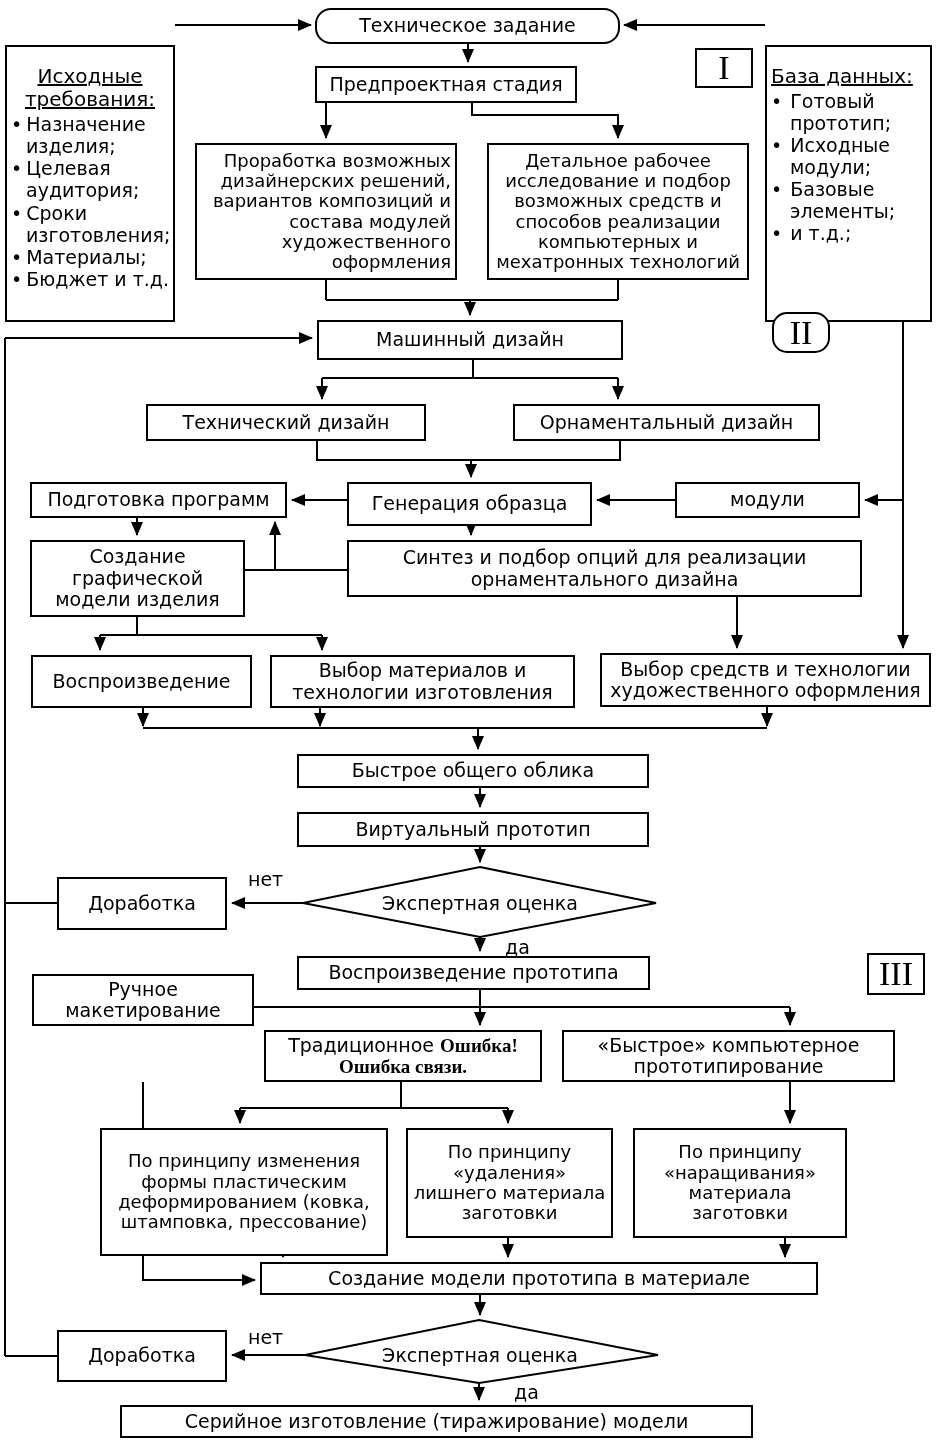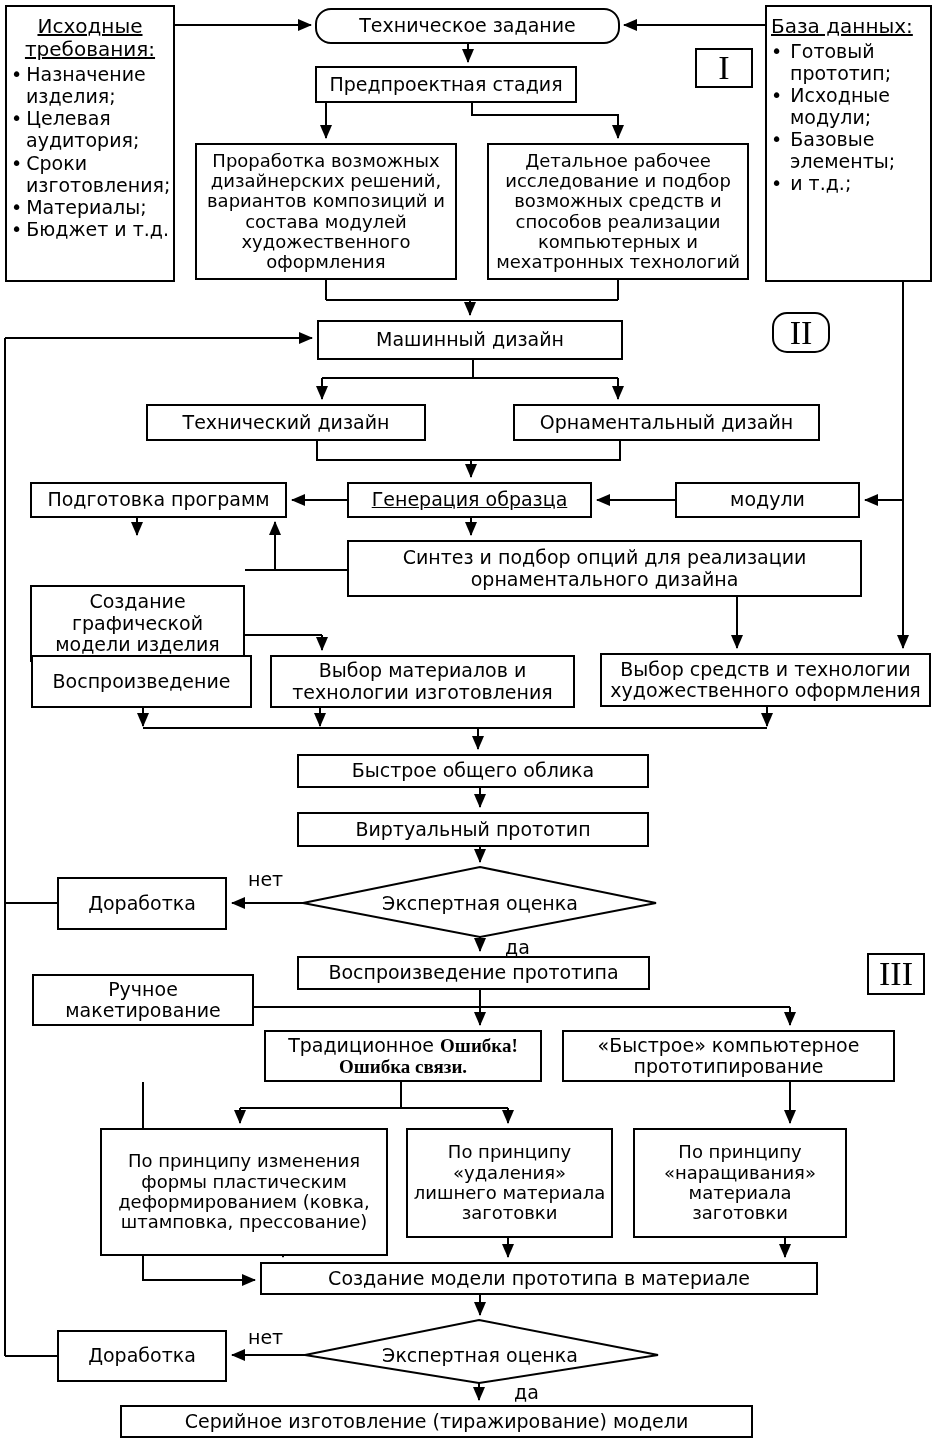--- a/index.html
+++ b/index.html
@@ -6,21 +6,21 @@
   .canvas{position:relative;width:938px;height:1443px;background:#fff;
           font-family:"DejaVu Sans","Liberation Sans",sans-serif;color:#000;overflow:hidden;}
   svg.wires{position:absolute;left:0;top:0;z-index:0;}
   svg.wires path{stroke:#000;stroke-width:2;fill:none;}
   svg.wires polygon.dia{stroke:#000;stroke-width:2;fill:#fff;}
   .node{position:absolute;box-sizing:border-box;border:2px solid #000;background:#fff;
         display:flex;align-items:center;justify-content:center;text-align:center;
         font-size:19px;line-height:1.13;padding:1px 4px;z-index:1;}
   .sm{font-size:18px;}
   .panel{position:absolute;box-sizing:border-box;border:2px solid #000;background:#fff;
-         font-size:19px;line-height:1.16;padding:8px 4px;z-index:1;}
+         font-size:19px;line-height:1.16;padding:18px 4px;z-index:1;margin-top:40px;}
   .panel .ptitle{text-align:center;text-decoration:underline;font-size:20px;}
   .panel ul{margin:2px 0 0 0;padding:0;}
   .panel li{list-style:none;padding-left:15px;text-indent:-15px;margin:0;}
   .panel li::before{content:"\2022";padding-right:4px;}
   .panel.db li{padding-left:19px;text-indent:-19px;}
   .panel.db li::before{padding-right:8px;}
   .roman{position:absolute;box-sizing:border-box;border:2px solid #000;background:#fff;
          display:flex;align-items:center;justify-content:center;
          font-family:"Liberation Serif","DejaVu Serif",serif;font-size:34px;z-index:1;}
   .dlabel{position:absolute;z-index:1;display:flex;align-items:center;justify-content:center;
@@ -143,30 +143,30 @@
       <li>и т.д.;</li>
     </ul>
   </div>
 
   <div class="roman" style="left:695px;top:48px;width:58px;height:40px;">I</div>
   <div class="roman" style="left:772px;top:312px;width:58px;height:41px;border-radius:15px;">II</div>
   <div class="roman" style="left:867px;top:953px;width:58px;height:42px;">III</div>
 
   <div class="node" style="left:315px;top:8px;width:305px;height:36px;border-radius:16px;">Техническое задание</div>
   <div class="node" style="left:315px;top:66px;width:262px;height:37px;">Предпроектная стадия</div>
-  <div class="node sm" style="left:195px;top:143px;width:262px;height:137px;">Проработка возможных дизайнерских решений, вариантов композиций и состава модулей художественного оформления</div>
+  <div class="node sm" style="left:195px;top:143px;width:262px;height:137px;text-align:right;">Проработка возможных дизайнерских решений, вариантов композиций и состава модулей художественного оформления</div>
   <div class="node sm" style="left:487px;top:143px;width:262px;height:137px;">Детальное рабочее исследование и подбор возможных средств и способов реализации компьютерных и мехатронных технологий</div>
 
   <div class="node" style="left:317px;top:320px;width:306px;height:40px;">Машинный дизайн</div>
   <div class="node" style="left:146px;top:404px;width:280px;height:37px;">Технический дизайн</div>
   <div class="node" style="left:513px;top:404px;width:307px;height:37px;">Орнаментальный дизайн</div>
   <div class="node" style="left:30px;top:482px;width:257px;height:36px;">Подготовка программ</div>
-  <div class="node" style="left:347px;top:482px;width:245px;height:36px;text-decoration:underline;">Генерация образца</div>
+  <div class="node" style="left:347px;top:482px;width:245px;height:44px;">Генерация образца</div>
   <div class="node" style="left:675px;top:482px;width:185px;height:36px;">модули</div>
-  <div class="node" style="left:30px;top:540px;width:215px;height:77px;margin-top:45px;">Создание графической модели изделия</div>
+  <div class="node" style="left:30px;top:540px;width:215px;height:77px;">Создание графической модели изделия</div>
   <div class="node" style="left:347px;top:540px;width:515px;height:57px;">Синтез и подбор опций для реализации орнаментального дизайна</div>
   <div class="node" style="left:31px;top:655px;width:221px;height:53px;">Воспроизведение</div>
   <div class="node" style="left:270px;top:655px;width:305px;height:53px;">Выбор материалов и технологии изготовления</div>
   <div class="node" style="left:600px;top:653px;width:331px;height:54px;">Выбор средств и технологии художественного оформления</div>
   <div class="node" style="left:297px;top:754px;width:352px;height:34px;">Быстрое общего облика</div>
   <div class="node" style="left:297px;top:812px;width:352px;height:35px;">Виртуальный прототип</div>
 
   <div class="dlabel" style="left:330px;top:888px;width:300px;height:30px;">Экспертная оценка</div>
   <div class="branch" style="left:248px;top:868px;">нет</div>
   <div class="branch" style="left:505px;top:936px;">да</div>

